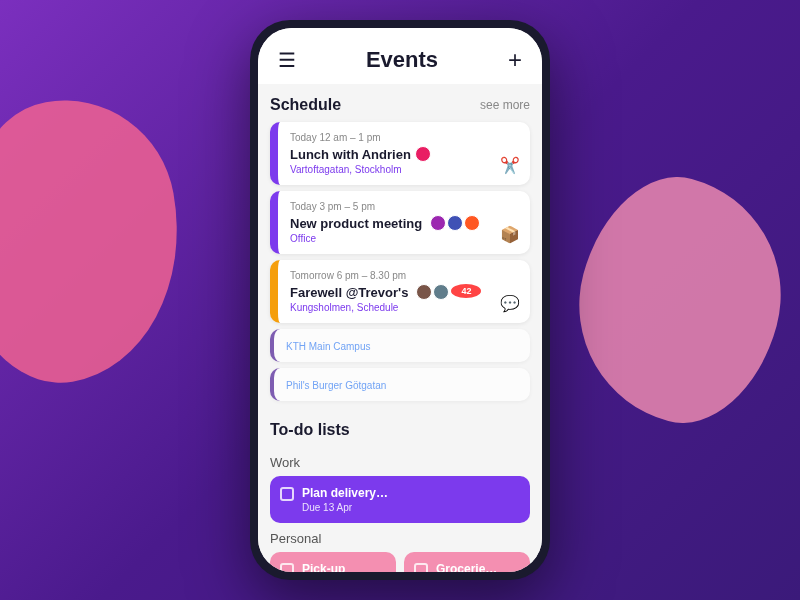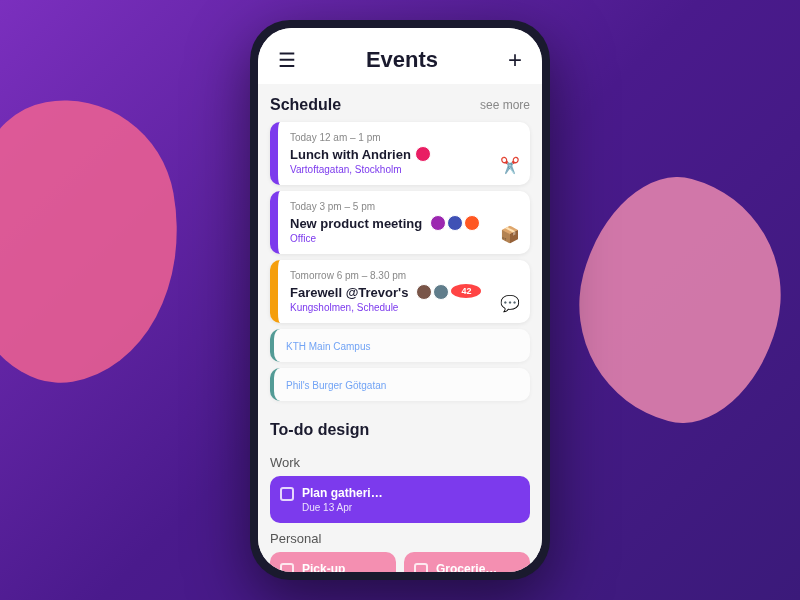--- a/index.html
+++ b/index.html
@@ -173,21 +173,21 @@
       justify-content: center;
       margin-left: 1px;
     }
 
     
     .event-card-partial {
       background: #fff;
       border-radius: 10px;
       padding: 10px 12px;
       margin-bottom: 6px;
-      border-left: 4px solid #0f766e;
+      border-left: 4px solid #4c1d95;
       opacity: 0.7;
       box-shadow: 0 1px 4px rgba(0,0,0,0.08);
     }
 
     
     .todo-section {
       margin-top: 8px;
     }
     .subsection-title {
       font-size: 13px;
@@ -299,29 +299,29 @@
 
       <div class="event-card-partial">
         <div class="event-location" style="color:#3b82f6;">KTH Main Campus</div>
       </div>
       <div class="event-card-partial">
         <div class="event-location" style="color:#3b82f6;">Phil's Burger Götgatan</div>
       </div>
 
       <div class="todo-section">
         <div class="section-header">
-          <span class="section-title">To-do design</span>
+          <span class="section-title">To-do lists</span>
         </div>
 
         <div class="subsection-title">Work</div>
         <div class="todo-row">
           <div class="todo-card purple">
             <div class="todo-checkbox"></div>
             <div class="todo-info">
-              <div class="todo-label">Plan gatheri…</div>
+              <div class="todo-label">Plan delivery…</div>
               <div class="todo-due">Due 13 Apr</div>
             </div>
           </div>
         </div>
 
         <div class="subsection-title">Personal</div>
         <div class="todo-row">
           <div class="todo-card pink">
             <div class="todo-checkbox"></div>
             <div class="todo-info">

